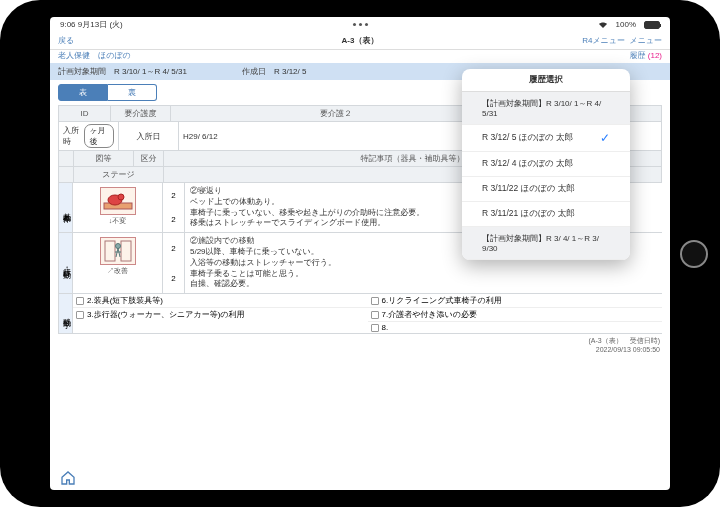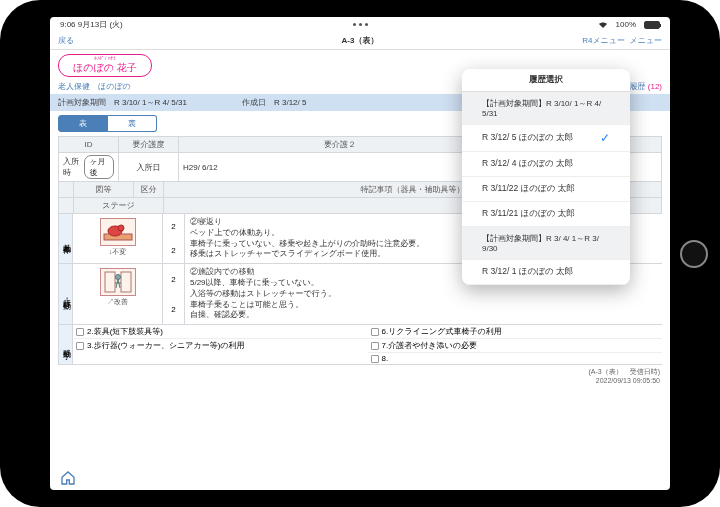--- a/index.html
+++ b/index.html
@@ -223,26 +223,20 @@
           </div>
       </div>
     </div>
 
     <div class="nav-bar">
       <span>戻る</span>
       <span class="center">A-3（表）</span>
       <span class="right"><span>R4メニュー</span>&nbsp;&nbsp;<span>メニュー</span></span>
     </div>
 
-    <div class="header-row">
-      <div class="name-chip">
-        <span class="ruby">ﾎﾉﾎﾞﾉ  ﾊﾅｺ</span>
-        <span>ほのぼの 花子</span>
-      </div>
-    </div>
 
     <div class="link-row">
       <span class="link">老人保健</span>
       <span class="link">ほのぼの</span>
       <span class="spacer"></span>
       <span class="history-link"><span>履歴</span> <span class="history-count">(12)</span></span>
     </div>
 
     <div class="filter-bar">
       <span class="label">計画対象期間</span>
@@ -251,21 +245,21 @@
       <span>R 3/12/ 5</span>
     </div>
 
     <div class="tab-row">
       <div class="tab active">表</div>
       <div class="tab">裏</div>
     </div>
 
     <div class="data-table">
       <div class="thead-row">
-        <div class="cell" style="width:60px;">ID</div>
+        <div class="cell" style="width:52px;">ID</div>
         <div class="cell" style="width:60px;">要介護度</div>
         <div class="cell" style="flex:1;">要介護２</div>
         <div class="cell" style="width:40px;">自立度</div>
         <div class="cell" style="width:30px;">障害</div>
         <div class="cell" style="width:30px;">認知</div>
         <div class="cell" style="width:60px;"></div>
       </div>
       <div class="trow">
         <div class="cell" style="width:60px;justify-content:center;">
           <span>入所時</span>
@@ -390,20 +384,17 @@
           </div>
           <div class="popover-item">
             <span>R 3/11/22 ほのぼの 太郎</span>
           </div>
           <div class="popover-item">
             <span>R 3/11/21 ほのぼの 太郎</span>
           </div>
           <div class="popover-item range">
             <span>【計画対象期間】R 3/ 4/ 1～R 3/ 9/30</span>
           </div>
-          <div class="popover-item">
-            <span>R 3/12/ 1 ほのぼの 太郎</span>
-          </div>
         </div>
     </div>
 
   </div>
 </div>
 
 </body></html>

